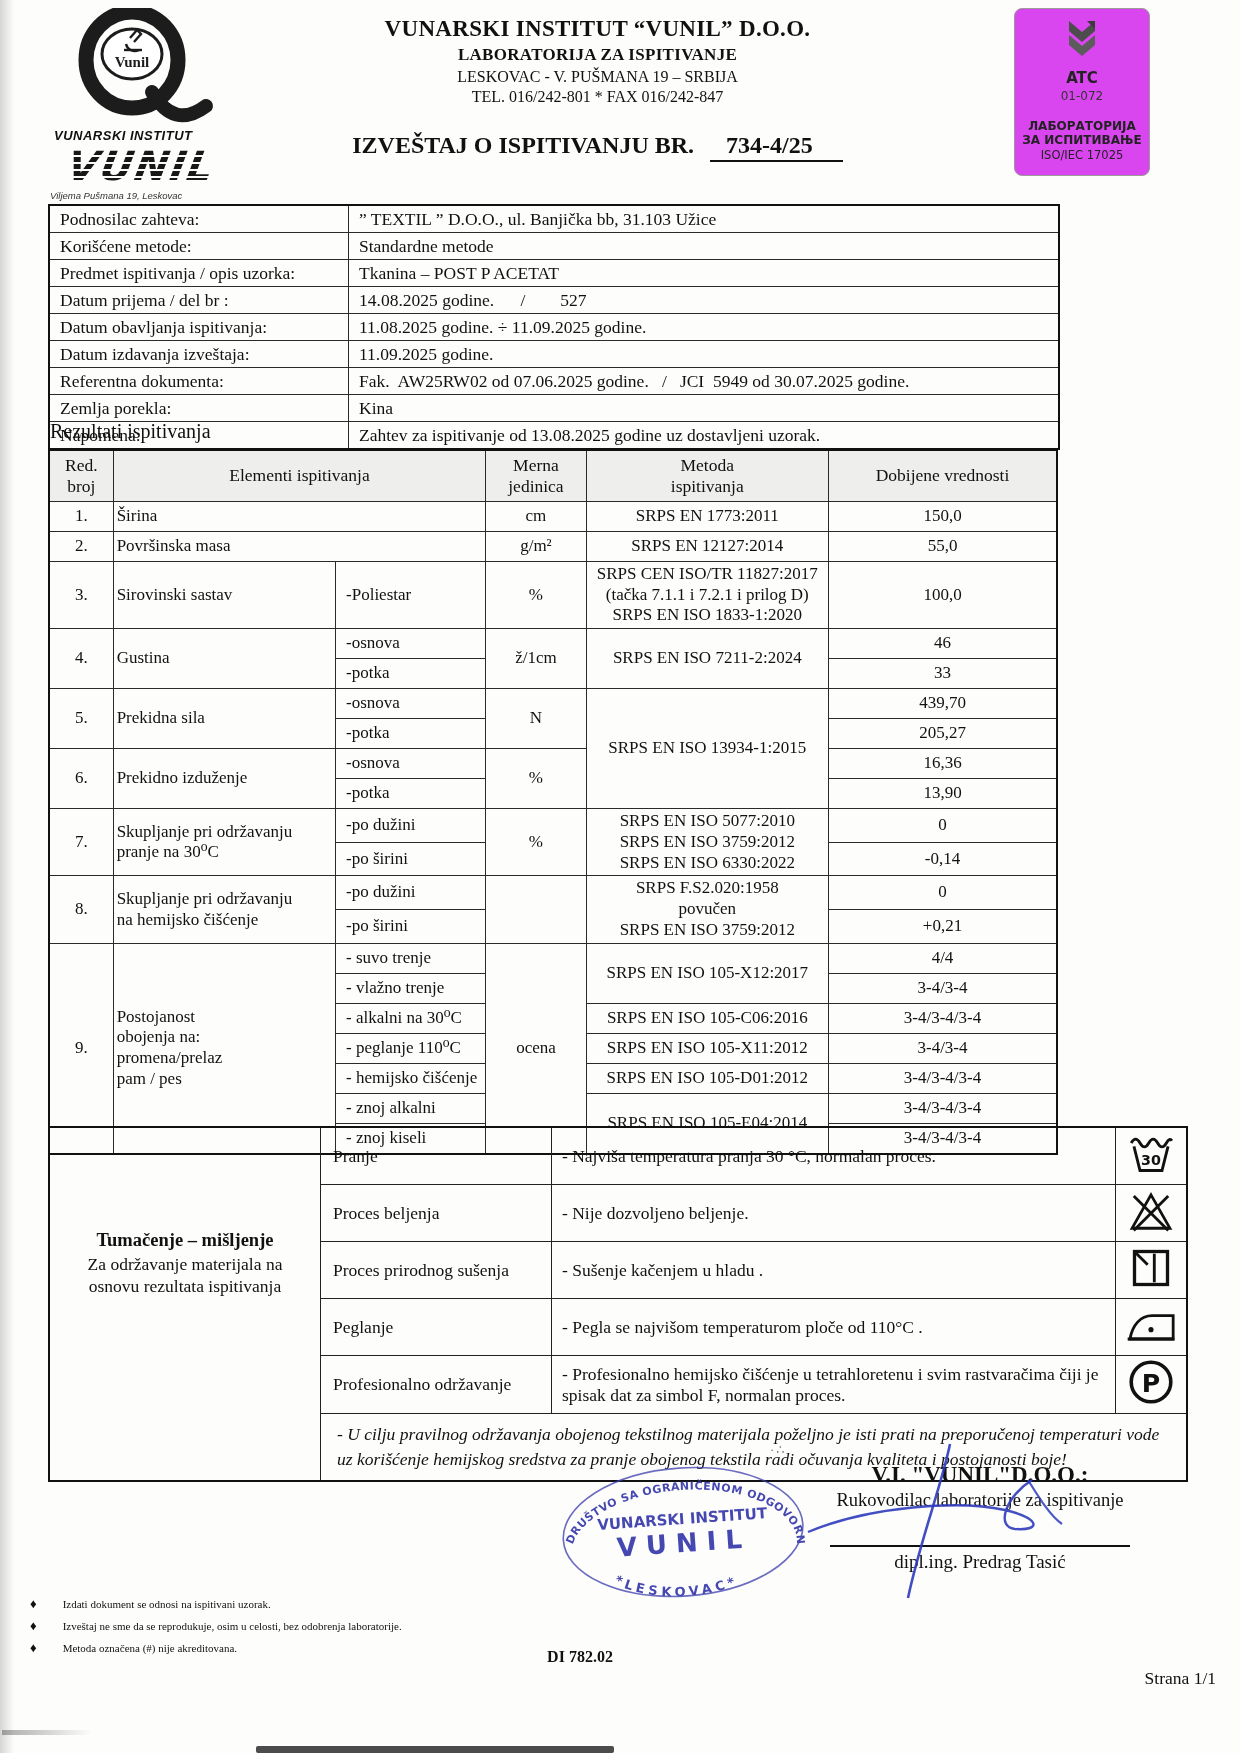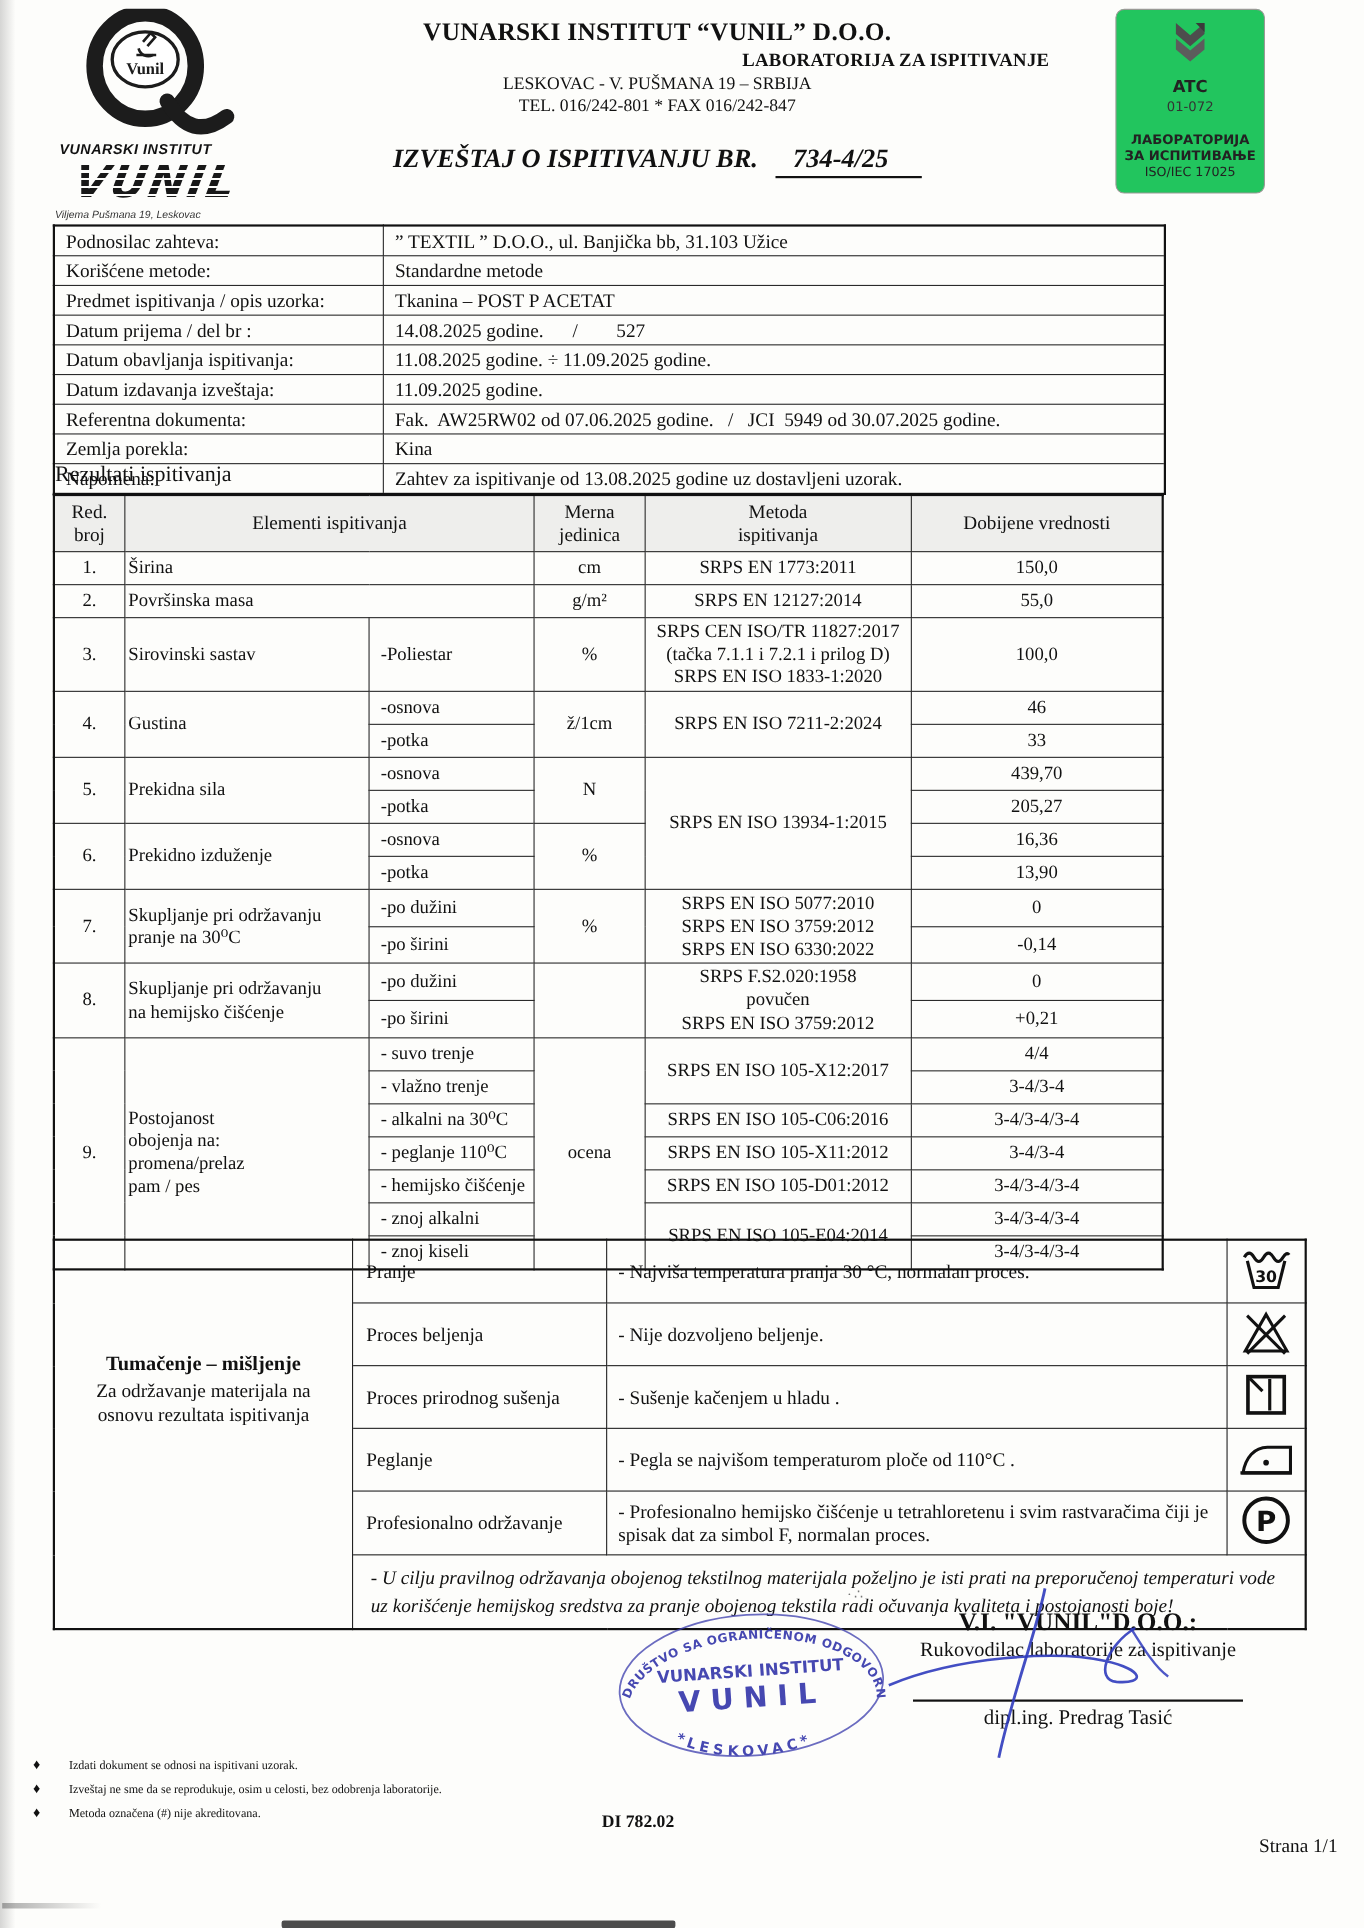--- a/index.html
+++ b/index.html
@@ -24,28 +24,28 @@
   .logo-q{display:block;margin:0 auto;}
   .logo-inst{font:italic 700 13px "Liberation Sans",sans-serif;letter-spacing:.5px;margin-top:2px;text-align:left;padding-left:18px;}
   .wordmark-wrap{position:relative;display:inline-block;margin-left:6px;}
   .wordmark{font:italic 900 40px "DejaVu Sans",sans-serif;letter-spacing:2px;transform:skewX(-10deg);display:inline-block;color:#181818;}
   .wordmark-wrap::after{content:"";position:absolute;inset:0;
     background:repeating-linear-gradient(180deg,transparent 0 5px,#fdfdfb 5px 7px);}
   .logo-addr{font:italic 400 9.5px "Liberation Sans",sans-serif;color:#333;text-align:left;padding-left:14px;margin-top:1px;}
 
   .hdr-center{flex:1;text-align:center;padding-top:8px;padding-right:60px;}
   .co-title{font-size:23px;font-weight:bold;letter-spacing:.3px;}
-  .co-lab{font-size:17px;font-weight:bold;margin-top:3px;letter-spacing:.3px;text-align:right;}
+  .co-lab{font-size:17px;font-weight:bold;margin-top:3px;letter-spacing:.3px;}
   .co-addr{font-size:16px;margin-top:3px;}
   .co-tel{font-size:16px;margin-top:2px;font-family:Liberation Serif, serif;}
-  .report-line{margin-top:26px;font-size:24px;font-weight:bold;font-style:italic;}
+  .report-line{margin-top:26px;font-size:24px;font-weight:bold;}
   .report-no{display:inline-block;border-bottom:2.5px solid #111;padding:0 30px 1px 16px;margin-left:10px;}
 
   .badge{flex:none;width:136px;height:168px;border:1.5px solid #9a9a96;border-radius:8px;
-    margin-right:60px;text-align:center;padding-top:10px;box-sizing:border-box;background:#22c55e;}
+    margin-right:60px;text-align:center;padding-top:10px;box-sizing:border-box;background:#d946ef;}
   .badge-name{font:700 15px "DejaVu Sans",sans-serif;color:#222;margin-top:2px;}
   .badge-code{font:400 12px "DejaVu Sans",sans-serif;color:#333;margin-top:2px;}
   .badge-l1{font:700 12px "DejaVu Sans",sans-serif;color:#222;margin-top:16px;}
   .badge-l2{font:700 12px "DejaVu Sans",sans-serif;color:#222;}
   .badge-l3{font:400 11.5px "DejaVu Sans",sans-serif;color:#222;margin-top:1px;}
 
   
   .info{position:absolute;top:204px;left:48px;width:1012px;border-collapse:collapse;}
   .info td{border:1.5px solid #2a2a2a;font-size:17.5px;padding:2px 10px;height:22px;white-space:pre-wrap;}
   .info{border:2.5px solid #111;}

